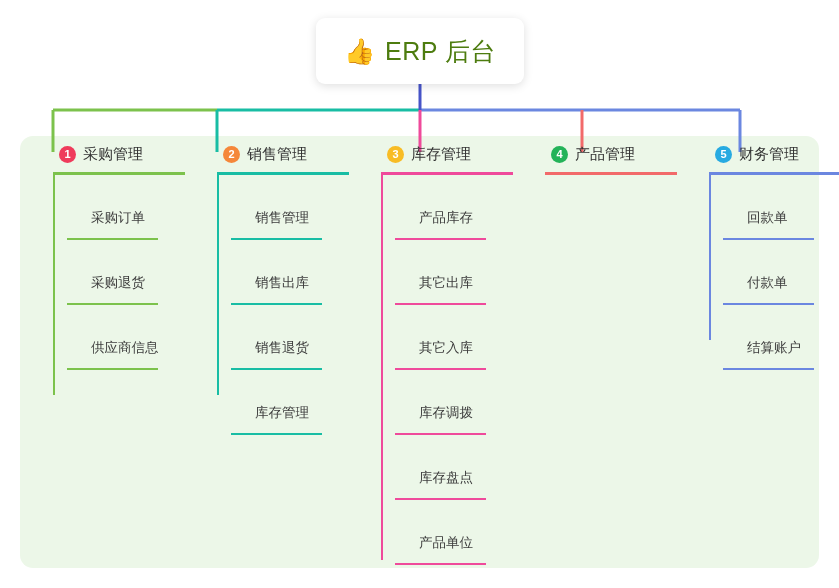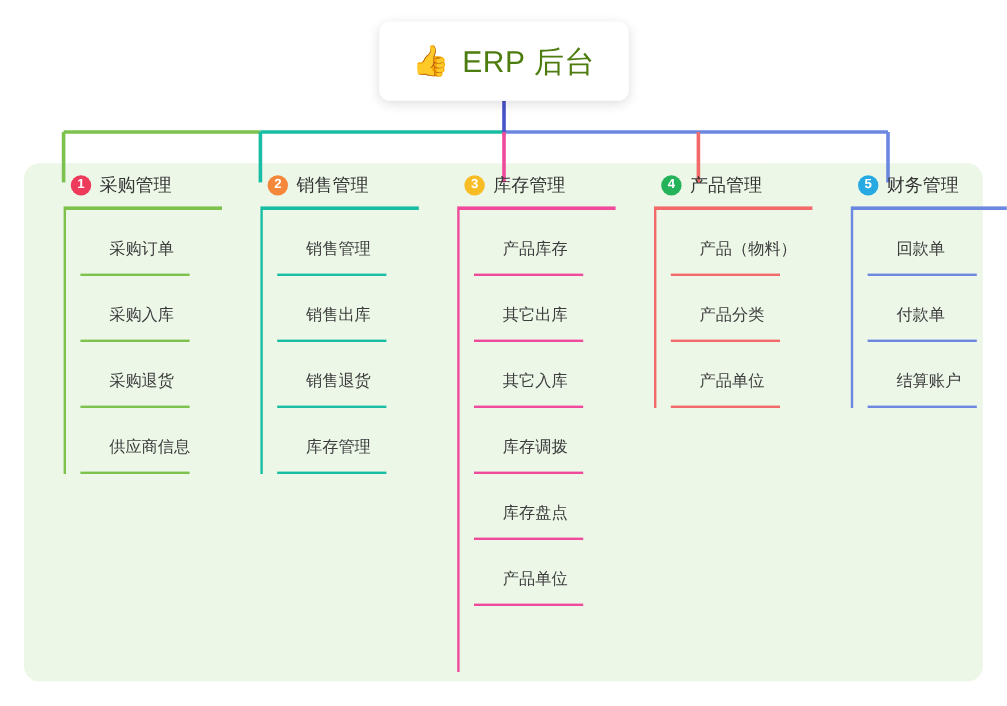--- a/index.html
+++ b/index.html
@@ -126,21 +126,21 @@
     padding-left: 14px;
   }
   .spine {
     position: absolute;
     left: 14px;
     top: 0;
     width: 2px;
   }
   .leaf {
     position: relative;
-    height: 55px;
+    height: 65px;
     box-sizing: border-box;
     text-align: right;
   }
   .leaf-label {
     position: absolute;
     left: 38px;
     bottom: 13px;
     font-size: 13.5px;
     color: #3c3c3c;
     white-space: nowrap;
@@ -184,24 +184,20 @@
           <span class="col-title">采购管理</span>
         </div>
         <div class="head-rule" style="background: rgb(124, 194, 76);"></div>
         <div class="leaves">
           <div class="spine" style="background: rgb(124, 194, 76); height: 220px;"></div>
           <div class="leaf">
             <span class="leaf-label">采购订单</span>
             <div class="leaf-rule" style="background: rgb(124, 194, 76);"></div>
           </div>
           <div class="leaf">
-            <span class="leaf-label">采购入库</span>
-            <div class="leaf-rule" style="background: rgb(124, 194, 76);"></div>
-          </div>
-          <div class="leaf">
             <span class="leaf-label">采购退货</span>
             <div class="leaf-rule" style="background: rgb(124, 194, 76);"></div>
           </div>
           <div class="leaf">
             <span class="leaf-label">供应商信息</span>
             <div class="leaf-rule" style="background: rgb(124, 194, 76);"></div>
           </div>
         </div>
       </div>
       <div class="column" style="left: 183px;">
@@ -263,35 +259,20 @@
             <div class="leaf-rule" style="background: rgb(239, 74, 155);"></div>
           </div>
         </div>
       </div>
       <div class="column" style="left: 511px;">
         <div class="col-head">
           <span class="badge" style="background: rgb(36, 179, 89);">4</span>
           <span class="col-title">产品管理</span>
         </div>
         <div class="head-rule" style="background: rgb(242, 106, 106);"></div>
-        <div class="leaves">
-          <div class="spine" style="background: rgb(242, 106, 106); height: 165px;"></div>
-          <div class="leaf">
-            <span class="leaf-label">产品（物料）</span>
-            <div class="leaf-rule" style="background: rgb(242, 106, 106);"></div>
-          </div>
-          <div class="leaf">
-            <span class="leaf-label">产品分类</span>
-            <div class="leaf-rule" style="background: rgb(242, 106, 106);"></div>
-          </div>
-          <div class="leaf">
-            <span class="leaf-label">产品单位</span>
-            <div class="leaf-rule" style="background: rgb(242, 106, 106);"></div>
-          </div>
-        </div>
       </div>
       <div class="column" style="left: 675px;">
         <div class="col-head">
           <span class="badge" style="background: rgb(39, 170, 225);">5</span>
           <span class="col-title">财务管理</span>
         </div>
         <div class="head-rule" style="background: rgb(107, 135, 224);"></div>
         <div class="leaves">
           <div class="spine" style="background: rgb(107, 135, 224); height: 165px;"></div>
           <div class="leaf">

